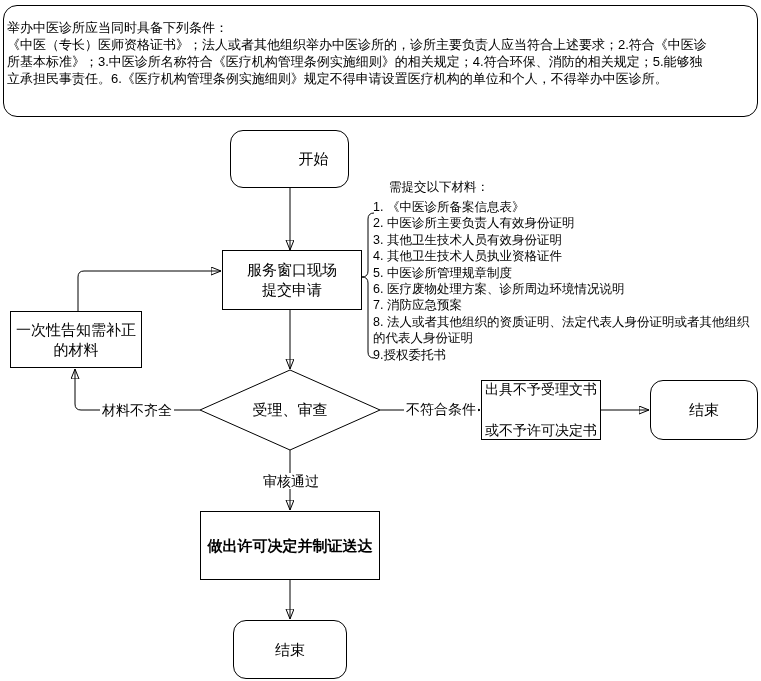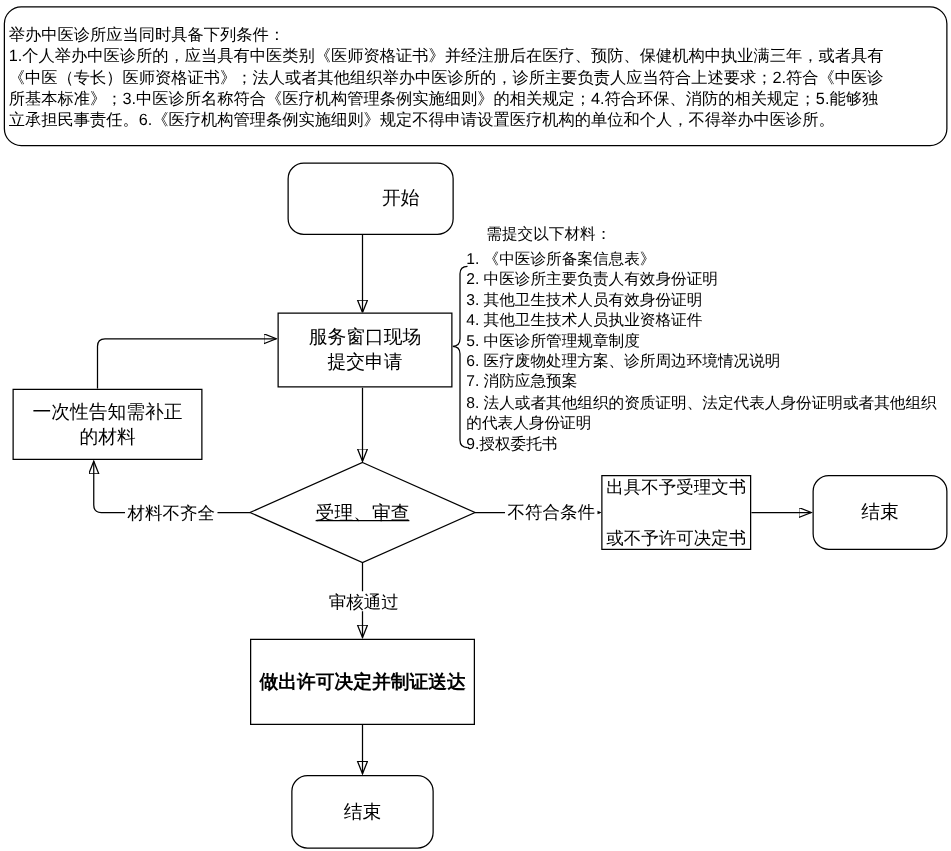--- a/index.html
+++ b/index.html
@@ -12,21 +12,21 @@
   .wires polygon.shape { fill:#ffffff; }
   .node {
     position:absolute; box-sizing:border-box; z-index:2;
     background:#ffffff; border:1px solid #000;
     display:flex; flex-direction:column; align-items:center; justify-content:center;
     text-align:center; font-size:15px; line-height:20px;
   }
   .rounded { border-radius:13px; }
   .diamond-label {
     position:absolute; z-index:2; display:flex; align-items:center; justify-content:center;
-    font-size:15px;text-decoration:underline;
+    font-size:15px;
   }
   .conditions {
     position:absolute; left:3px; top:5px; width:755px; height:112px; z-index:2;
     box-sizing:border-box; background:#fff; border:1px solid #000; border-radius:14px;
     padding:13px 3px 0 3px; font-size:13px; line-height:17px;
   }
   .conditions div { white-space:nowrap; }
   .edge-label {
     position:absolute; z-index:3; background:#ffffff; padding:0 2px;
     font-size:14px; line-height:16px; white-space:nowrap;
@@ -69,36 +69,35 @@
 
     <path d="M 290 580 L 290 619" marker-end="url(#arr)"></path>
 
     <polygon class="shape" points="290,370 380,410 290,450 200,410"></polygon>
 
     <path d="M 374 213 Q 368 213 368 219 L 368 271 Q 368 277 362 277 Q 368 277 368 283 L 368 352 Q 368 358 374 358"></path>
   </svg>
 
   <div class="conditions">
     <div>举办中医诊所应当同时具备下列条件：</div>
-    <div>1.个人举办中医诊所的，应当具有中医类别《医师资格证书》并经注册后在医疗、预防、保健机构中执业满三年，或者具有</div>
     <div>《中医（专长）医师资格证书》；法人或者其他组织举办中医诊所的，诊所主要负责人应当符合上述要求；2.符合《中医诊</div>
     <div>所基本标准》；3.中医诊所名称符合《医疗机构管理条例实施细则》的相关规定；4.符合环保、消防的相关规定；5.能够独</div>
     <div>立承担民事责任。6.《医疗机构管理条例实施细则》规定不得申请设置医疗机构的单位和个人，不得举办中医诊所。</div>
   </div>
 
-  <div class="node rounded" style="left:230px; top:130px; width:133px; height:58px;padding-left:48px;">
+  <div class="node rounded" style="left:230px; top:130px; width:119px; height:58px;padding-left:48px;">
     <span>开始</span>
   </div>
 
   <div class="node" style="left:222px; top:250px; width:140px; height:60px;">
     <span>服务窗口现场</span>
     <span>提交申请</span>
   </div>
 
-  <div class="node" style="left:10px; top:311px; width:152px; height:57px;">
+  <div class="node" style="left:10px; top:311px; width:132px; height:57px;">
     <span>一次性告知需补正</span>
     <span>的材料</span>
   </div>
 
   <div class="diamond-label" style="left:200px; top:370px; width:180px; height:80px;">
     <span>受理、审查</span>
   </div>
 
   <div class="node reject-box" style="left:481px; top:380px; width:120px; height:60px;gap:22px;">
     <span>出具不予受理文书</span>

